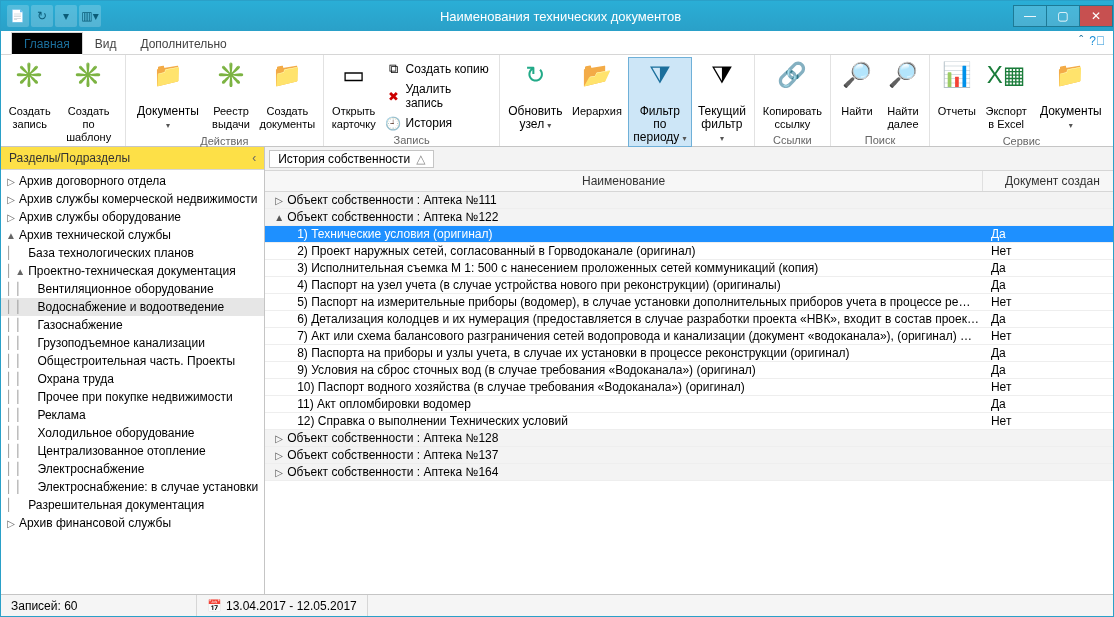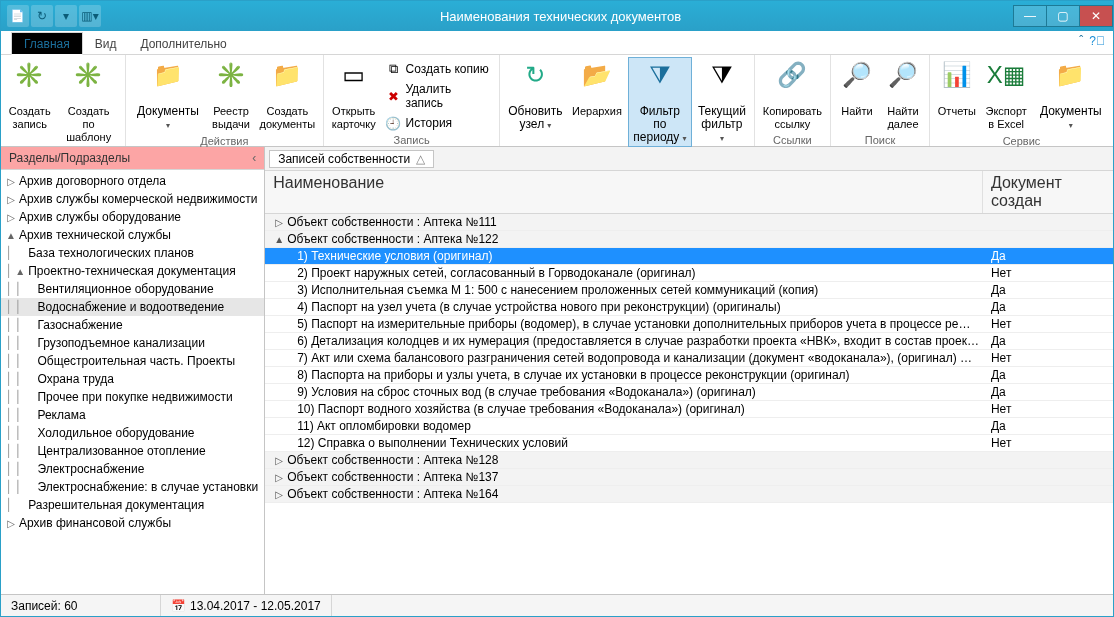--- a/index.html
+++ b/index.html
@@ -30,34 +30,34 @@
 .rbtn .ico { width: 32px; height: 32px; display: flex; align-items: center; justify-content: center; font-size: 24px; }
 .rbtn .lbl { text-align: center; font-size: 11px; line-height: 13px; margin-top: 14px; }
 .rbtn .caret { font-size: 8px; color: #555; }
 .rcol { display: flex; flex-direction: column; gap: 1px; padding-top: 2px; }
 .rcol .smallbtn { display: flex; align-items: center; gap: 4px; padding: 2px 4px; font-size: 11px; }
 .rcol .smallbtn .sico { width: 16px; height: 16px; display: flex; align-items: center; justify-content: center; font-size: 13px; }
 
 
 .main { display: flex; height: calc(617px - 30px - 24px - 92px - 22px - 2px); }
 .sidebar { width: 298px; border-right: 1px solid #c5c5c5; display: flex; flex-direction: column; }
-.side-header { background: #fca5a5; border-bottom: 1px solid #d6d6d6; padding: 4px 8px; display: flex; justify-content: space-between; align-items: center; font-size: 12px; color: #333; }
+.side-header { background: #fde047; border-bottom: 1px solid #d6d6d6; padding: 4px 8px; display: flex; justify-content: space-between; align-items: center; font-size: 12px; color: #333; }
 .tree { flex: 1; overflow: auto; padding: 2px 0; }
 .tree-item { display: flex; align-items: center; padding: 1px 4px; white-space: nowrap; cursor: default; }
 .tree-item .exp { width: 12px; text-align: center; color: #666; font-size: 10px; }
 .tree-item .line { color: #999; font-family: monospace; padding-right: 2px; }
 .tree-item.sel { background: #e6e6e6; }
 .tree-item .txt { padding: 1px 2px; }
 
 
 .grid-area { flex: 1; display: flex; flex-direction: column; }
 .groupbar { height: 24px; background: #f3f3f3; border-bottom: 1px solid #d6d6d6; display: flex; align-items: center; padding-left: 4px; gap: 2px; }
 .groupbar .chip { background: #fff; border: 1px solid #c5c5c5; padding: 1px 8px; font-size: 11px; display: flex; align-items: center; gap: 6px; }
 .grid-head { display: flex; background: #f7f7f7; border-bottom: 1px solid #d6d6d6; }
-.grid-head .col { padding: 3px 8px; border-right: 1px solid #e0e0e0; font-size: 16px; color: #333; }
+.grid-head .col { padding: 3px 8px; border-right: 1px solid #e0e0e0; font-size: 12px; color: #333; text-align: center; }
 .grid-body { flex: 1; overflow: auto; }
 .grow { display: flex; border-bottom: 1px solid #eee; align-items: center; }
 .grow .c1 { flex: 1; padding: 1px 4px; display: flex; align-items: center; white-space: nowrap; overflow: hidden; text-overflow: ellipsis; }
 .grow .c2 { width: 140px; padding: 1px 8px; }
 .grow.group { background: #f3f3f3; }
 .grow.group .exp { width: 12px; text-align: center; color: #555; font-size: 10px; margin-right: 2px; }
 .grow.sel { background: #1e90ff; color: #fff; }
 .grow .indent { display: inline-block; }
 
 
@@ -327,21 +327,21 @@
         <div class="tree-item">
           <span class="exp">▷</span>
           <span class="txt">Архив финансовой службы</span>
         </div>
       </div>
   </div>
 
   <div class="grid-area">
     <div class="groupbar">
       <div class="chip">
-        <span>Записей собственности</span>
+        <span>История собственности</span>
         <span style="color:#888;">△</span>
       </div>
     </div>
     <div class="grid-head">
       <div class="col" style="flex:1;">Наименование</div>
       <div class="col" style="width:140px;">Документ создан</div>
     </div>
     <div class="grid-body" id="grid-body">
         <div class="grow group">
           <div class="c1">
@@ -465,18 +465,18 @@
             <span class="exp">▷</span>
             <span>Объект собственности : Аптека №164</span>
           </div>
           <div class="c2"></div>
         </div>
       </div>
   </div>
 </div>
 
 <div class="statusbar">
-  <div class="cell" style="width:160px;">Записей: 60</div>
+  <div class="cell" style="width:196px;">Записей: 60</div>
   <div class="cell">
     <span>📅</span>
     <span>13.04.2017 - 12.05.2017</span>
   </div>
 </div>
 
 </body></html>

